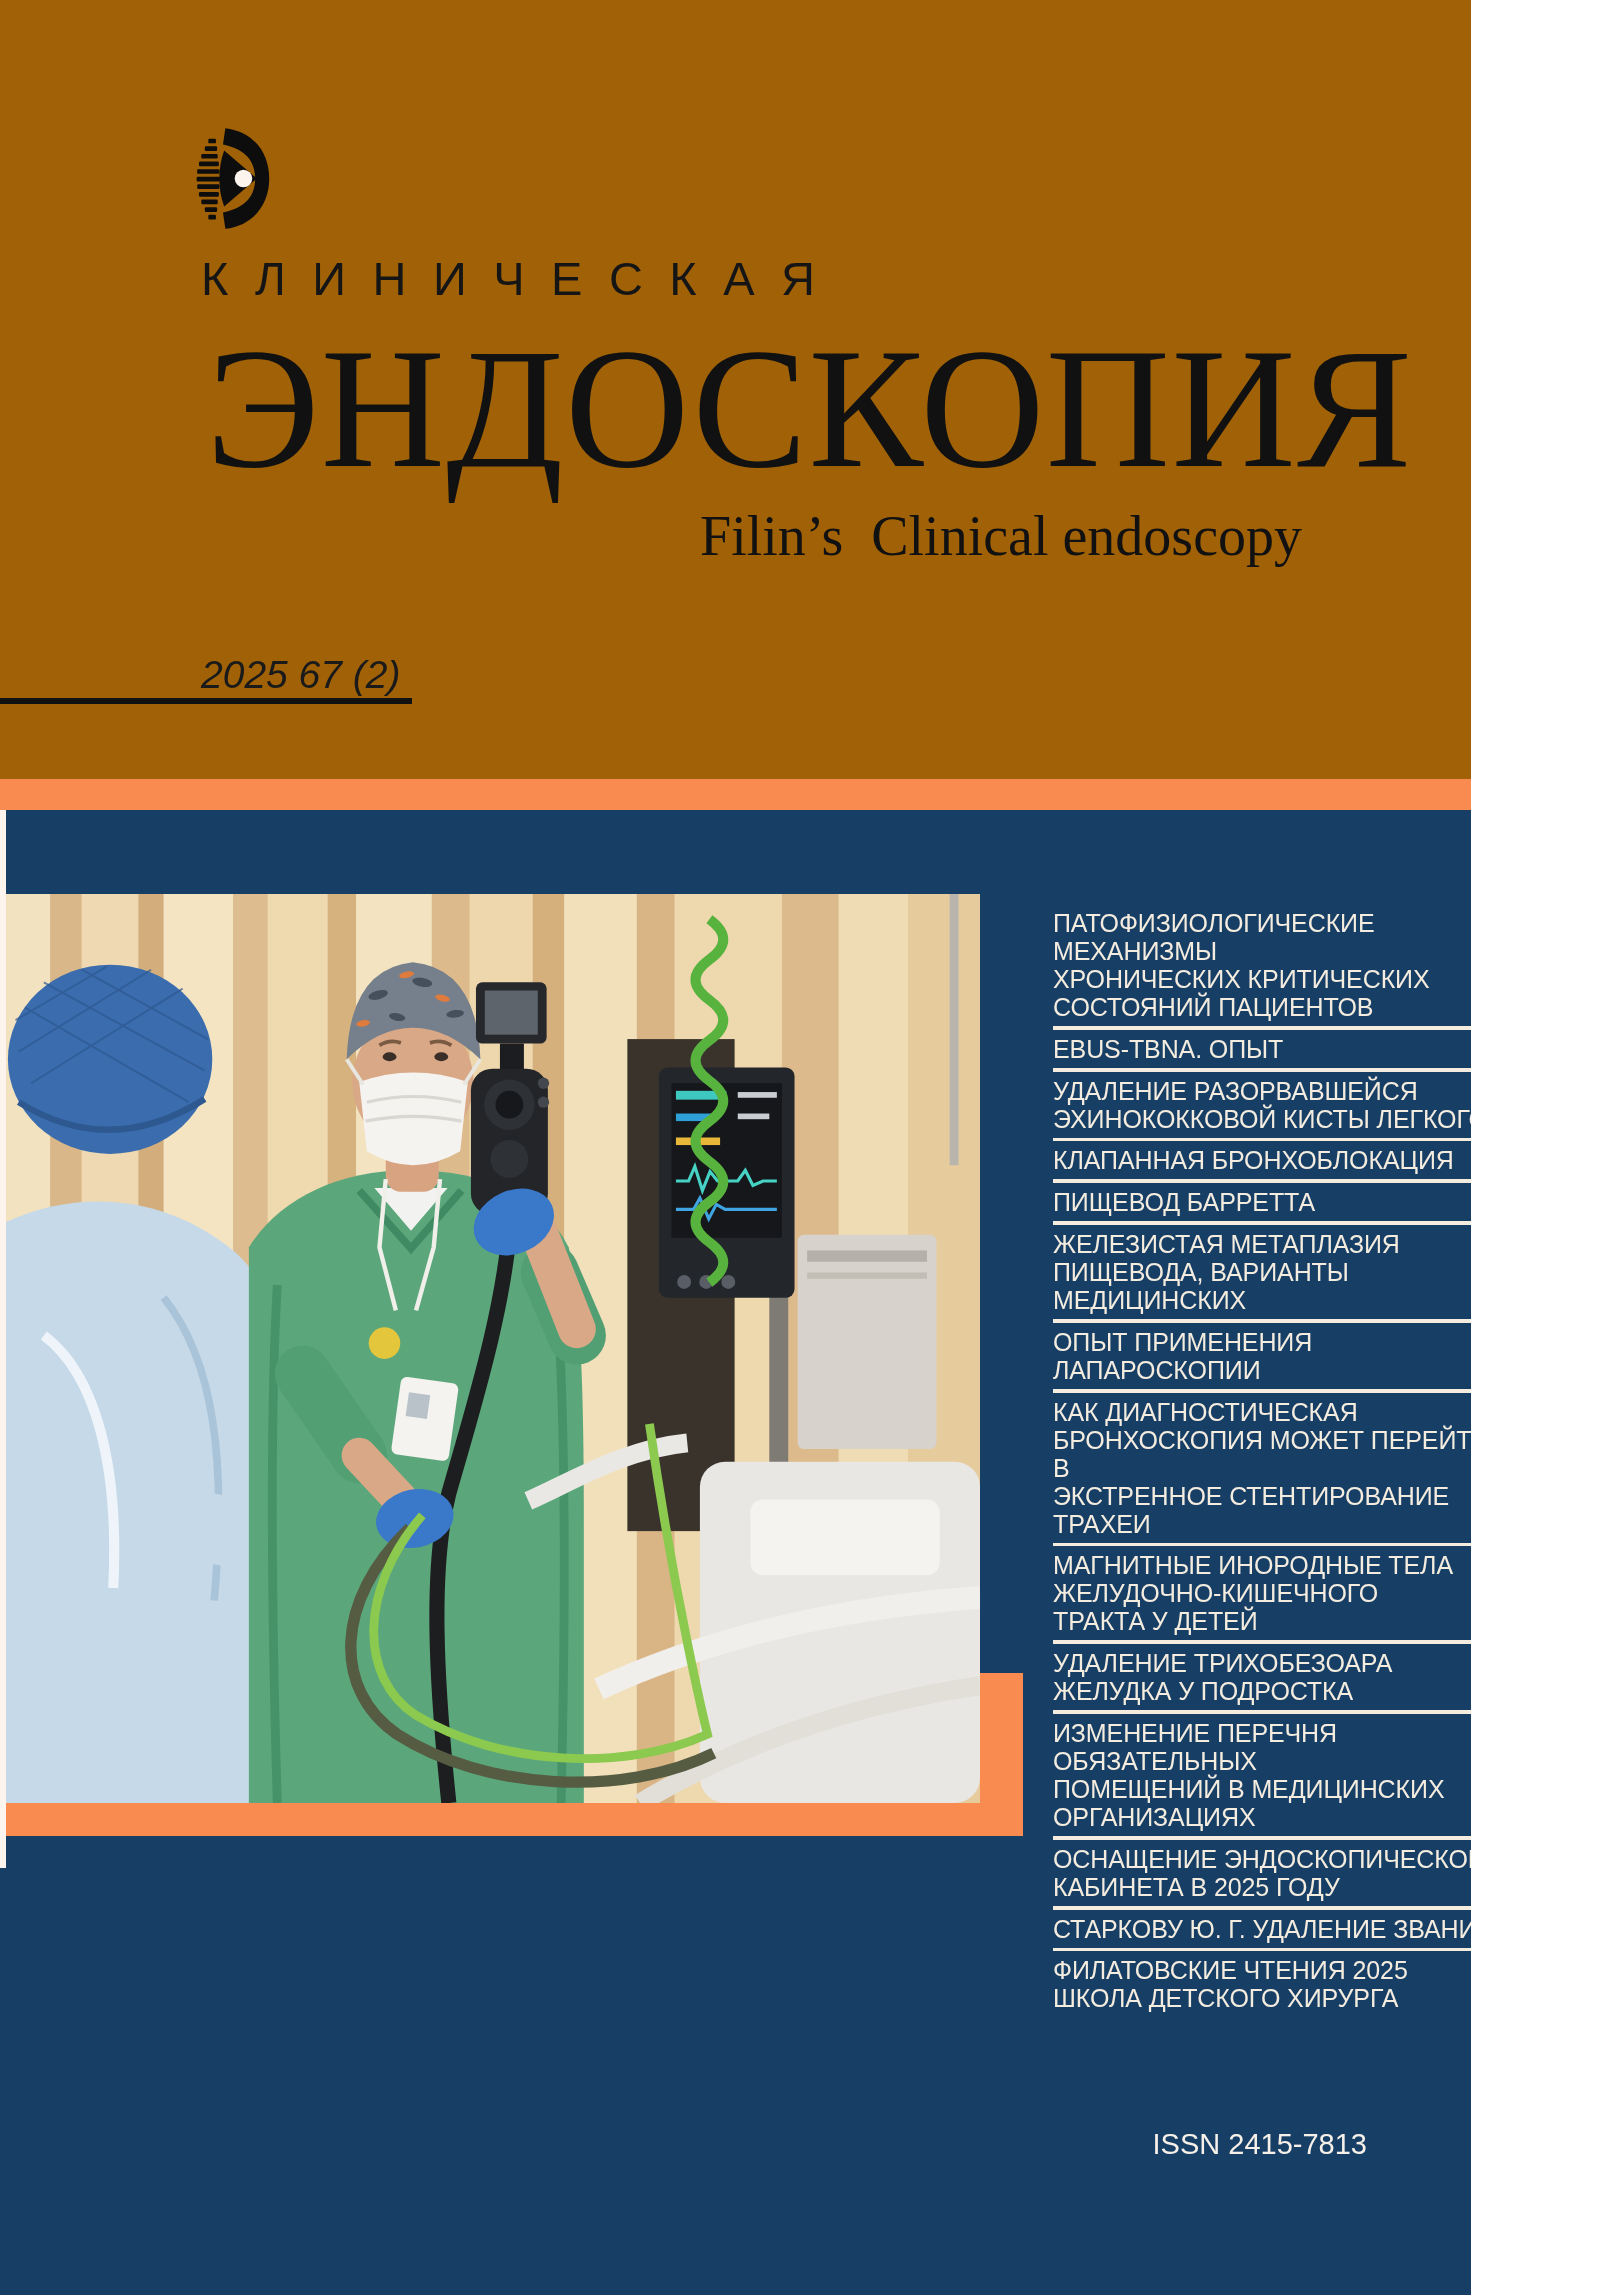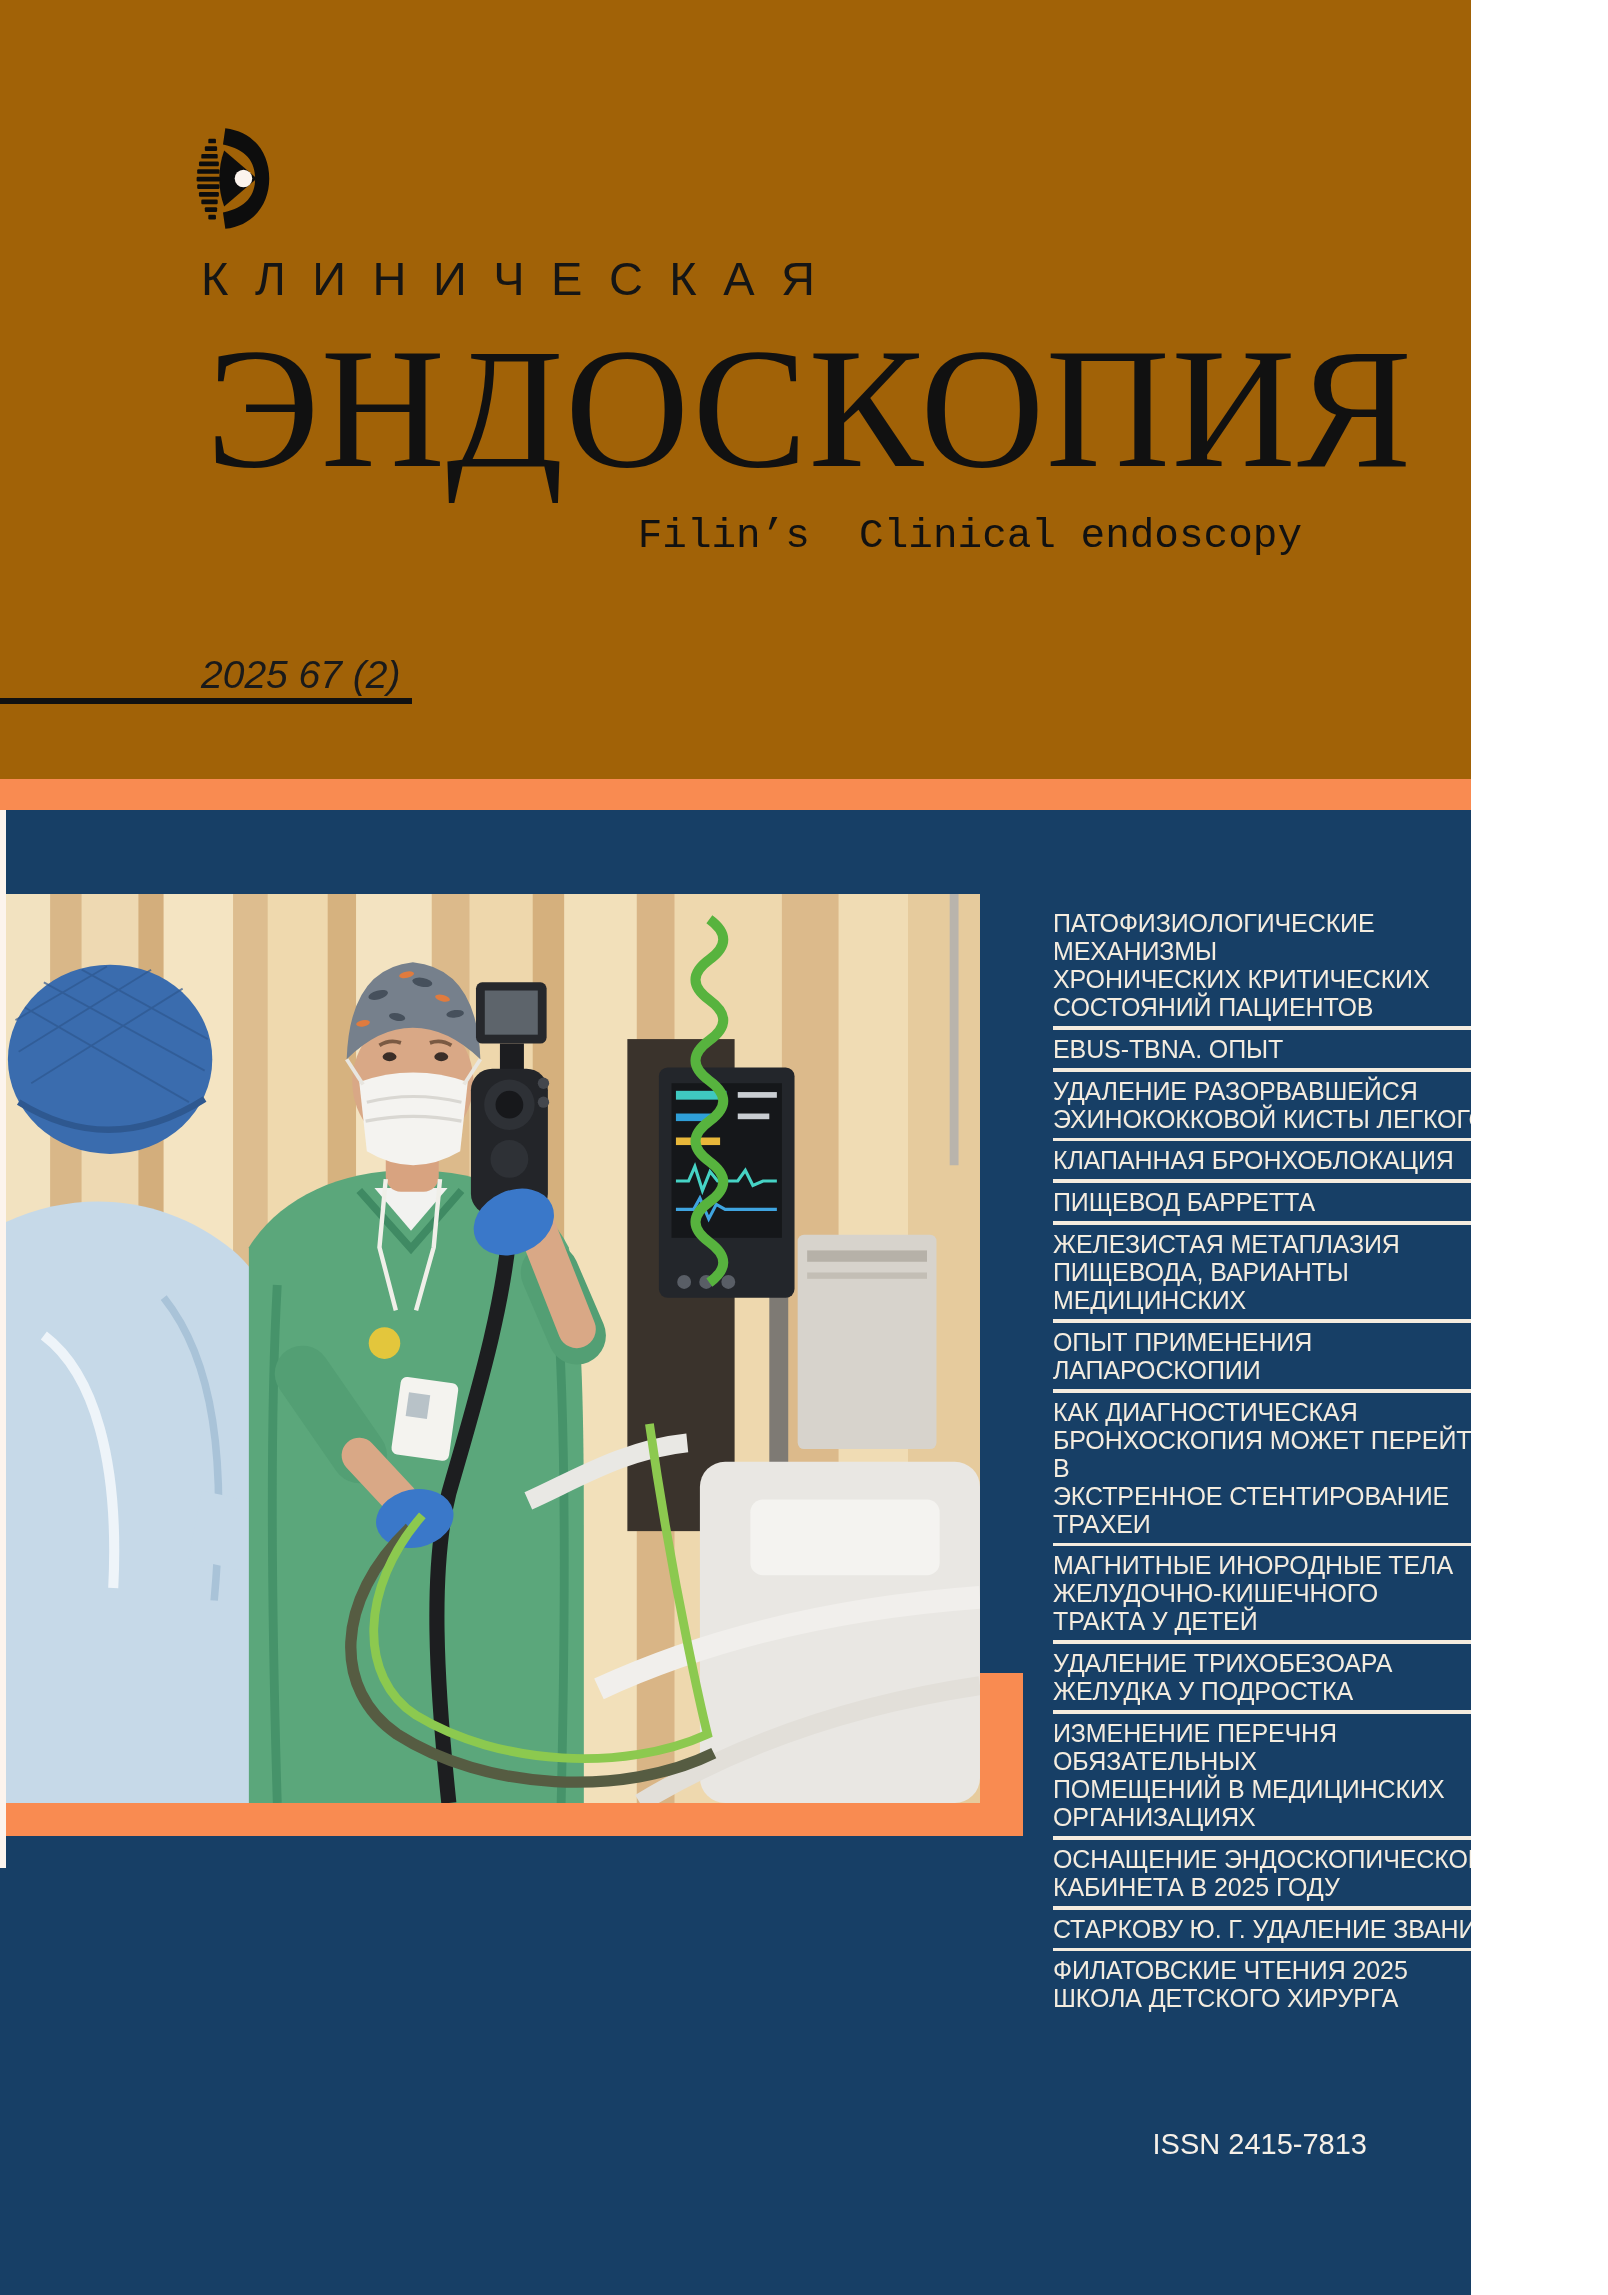--- a/index.html
+++ b/index.html
@@ -3,21 +3,21 @@
 <meta charset="utf-8">
 <style>
   html,body{margin:0;padding:0;}
   body{width:1609px;height:2295px;font-family:"Liberation Sans",sans-serif;}
   .page{position:absolute;left:0;top:0;width:1471px;height:2295px;background:#a16207;overflow:hidden;}
   .abs{position:absolute;}
 
   
   .kicker{left:201px;top:255px;font-size:47px;line-height:47px;letter-spacing:26.5px;color:#151515;font-weight:400;}
   .big-title{left:206px;top:322px;font-family:"Liberation Serif",serif;font-size:172px;line-height:172px;letter-spacing:1.3px;color:#111;font-weight:400;}
-  .subtitle{right:169px;top:505px;font-family:Liberation Mono, monospace;font-size:41px;line-height:63px;color:#111;white-space:pre;}
+  .subtitle{right:169px;top:505px;font-family:Liberation Serif, serif;font-size:56px;line-height:63px;color:#111;white-space:pre;}
   .issue-label{left:201px;top:654px;font-size:39px;line-height:42px;color:#1a1a1a;font-style:italic;}
   .issue-rule{left:0;top:698px;width:412px;height:5.7px;background:#111;}
   .journal-type{right:160px;top:656px;font-size:38px;line-height:40px;color:#1a1a1a;}
 
   
   .band-orange{left:0;top:779px;width:1609px;height:31px;background:#f98b51;}
   .panel-blue{left:0;top:810px;width:1609px;height:1485px;background:#173f66;}
   .left-strip{left:0;top:810px;width:5.7px;height:1058px;background:#fcf4ed;}
   .orange-block{left:5.7px;top:1673px;width:1017px;height:163px;background:#f98b51;}
   .photo{left:5.7px;top:894px;width:974px;height:909px;overflow:hidden;background:#e9d0a5;}

